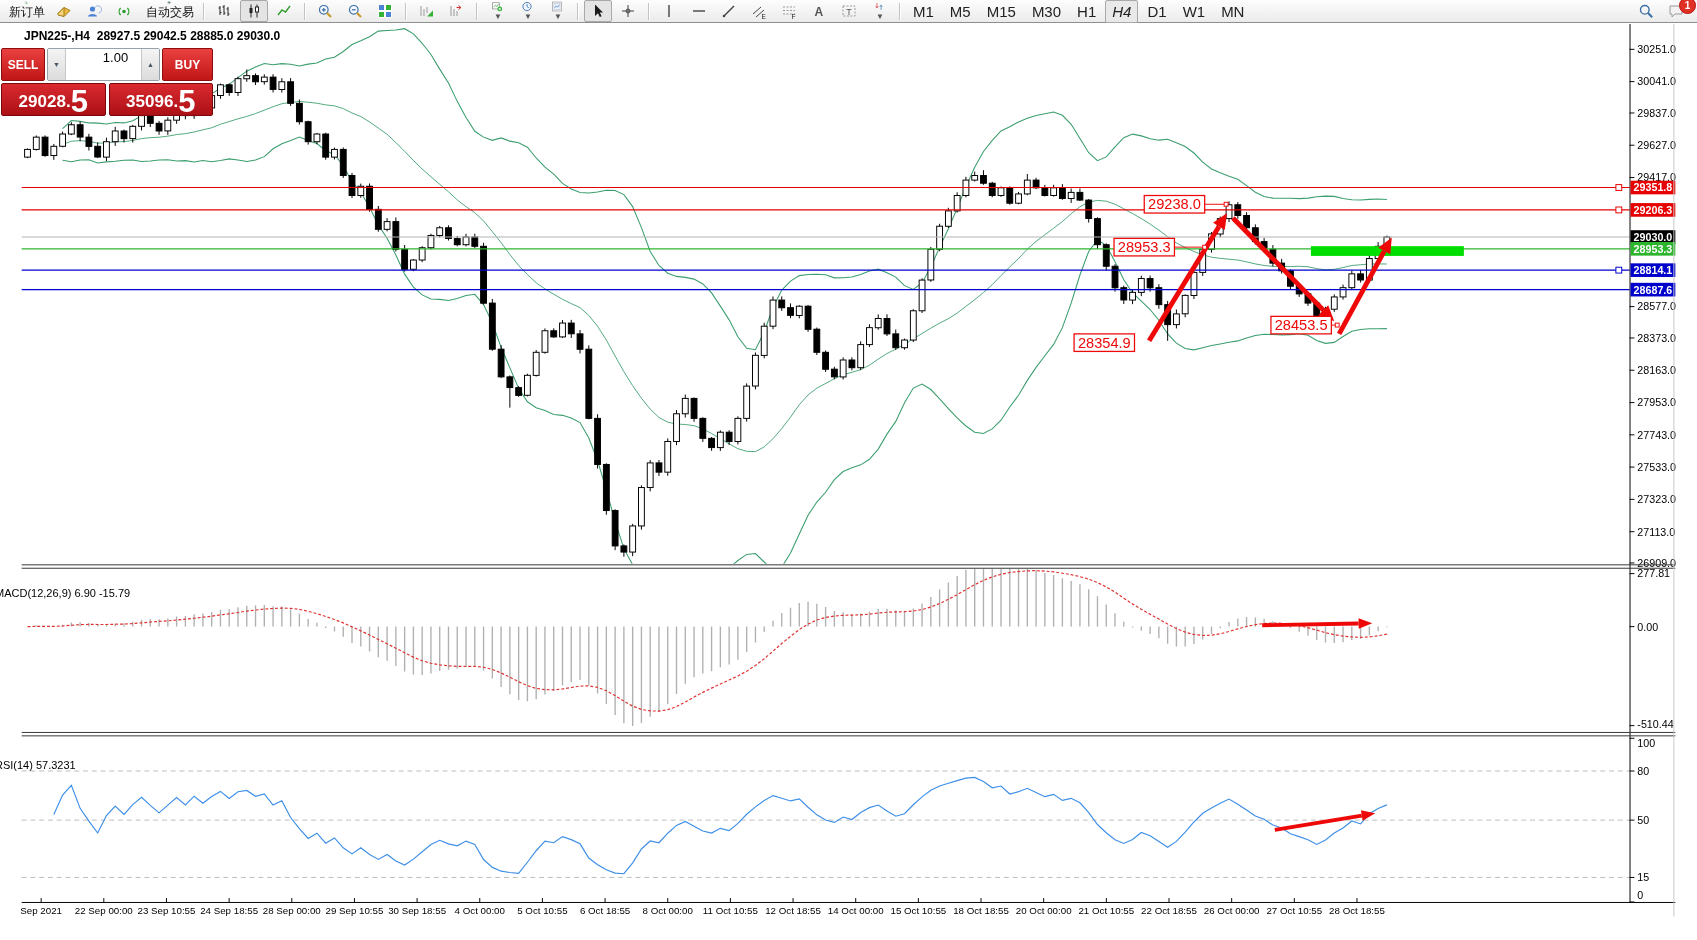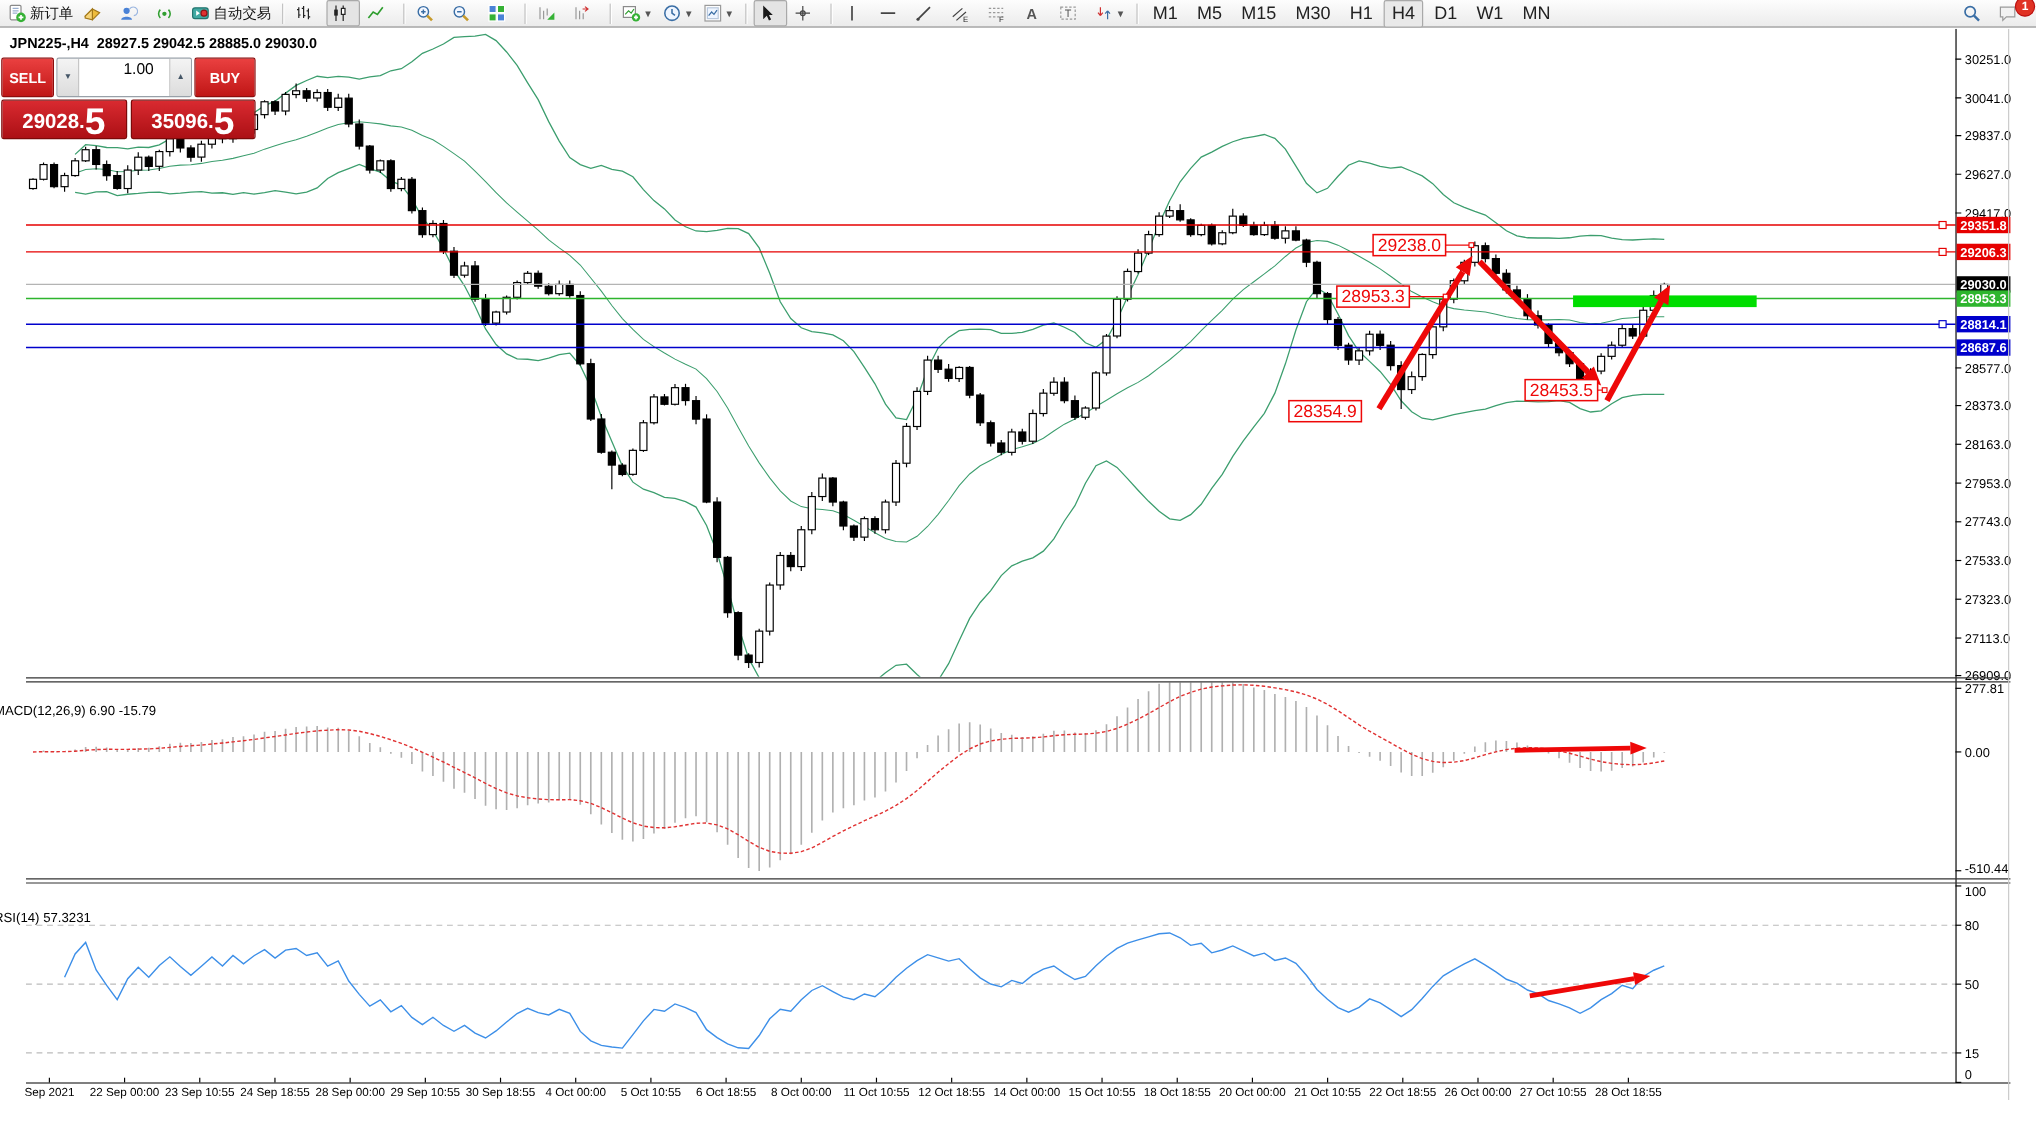--- a/index.html
+++ b/index.html
@@ -1,37 +1,37 @@
 <!DOCTYPE html>
 <html><head>
 <meta charset="utf-8">
 <style>
   html,body{margin:0;padding:0;background:#d9d9d9;}
   .app{position:relative;width:1697px;height:940px;background:#fff;overflow:hidden;
        font-family:"Liberation Sans",sans-serif;-webkit-font-smoothing:antialiased;}
   
   .toolbar{position:absolute;top:0;left:0;width:1697px;height:23px;display:flex;align-items:center;
            background:linear-gradient(#fdfdfd,#ebebeb);border-bottom:1px solid #8f8f8f;padding-left:2px;box-sizing:border-box;}
-  .tb-item{height:20px;min-width:22px;display:inline-flex;align-items:center;justify-content:space-between;
-           margin:0 1px;border:1px solid transparent;border-radius:2px;padding:0 2px;cursor:default;}
+  .tb-item{height:20px;min-width:22px;display:inline-flex;align-items:center;justify-content:center;
+           margin:0 1px;border:1px solid transparent;border-radius:2px;padding:0 2px;cursor:default;flex-direction:column;}
   .tb-item.active{background:#e4e4e4;border-color:#a9a9a9;}
   .tb-item svg{display:block;}
   .tb-label{font-size:12px;color:#111;margin-left:3px;white-space:nowrap;}
   .tb-dd{font-size:8px;color:#555;margin-left:2px;}
   .tb-sep{width:1px;height:17px;background:#c3c3c3;margin:0 5px;box-shadow:1px 0 0 #fff;}
   .tf{font-size:15px;color:#222;padding:2px 6px;margin:0 1px;border:1px solid transparent;border-radius:2px;}
-  .tf.active{background:#e9e9e9;border-color:#a9a9a9;}
+  .tf.active{background:#e9e9e9;border-color:#a9a9a9;font-style:italic;}
   .tb-right{margin-left:auto;display:flex;align-items:center;margin-right:6px;}
   .notif{position:relative;}
   .nbadge{position:absolute;top:-4px;right:-7px;width:15px;height:15px;border-radius:50%;background:#e03224;
           color:#fff;font-size:10px;font-weight:bold;display:flex;align-items:center;justify-content:center;border:1px solid #b11;}
   
   .chart-wrap{position:absolute;top:24px;left:0;width:1697px;height:916px;background:#fff;}
   .chart-wrap svg{display:block;font-family:"Liberation Sans",sans-serif;}
-  .chart-title{position:absolute;left:8px;top:5px;font-size:12px;font-weight:bold;color:#000;white-space:pre;}
+  .chart-title{position:absolute;left:24px;top:5px;font-size:12px;font-weight:bold;color:#000;white-space:pre;}
   .pane-label{position:absolute;left:-5px;font-size:11px;color:#000;white-space:pre;}
   .pane-label.macd{top:563px;}
   .pane-label.rsi{top:735px;}
   
   .trade-panel{position:absolute;left:1px;top:24px;width:212px;z-index:6;}
   .tp-row1{display:flex;height:33px;gap:2px;}
   .btn-sell,.btn-buy{background:linear-gradient(#ea4040,#c01616);color:#fff;font-size:12px;font-weight:bold;
       display:flex;align-items:center;justify-content:center;border:1px solid #8d0d0d;border-radius:2px;}
   .btn-sell{flex:0 0 42px;}  .btn-buy{flex:0 0 49px;}
   .vol{flex:1;display:flex;border:1px solid #98a0a8;background:#fff;border-radius:2px;overflow:hidden;}

